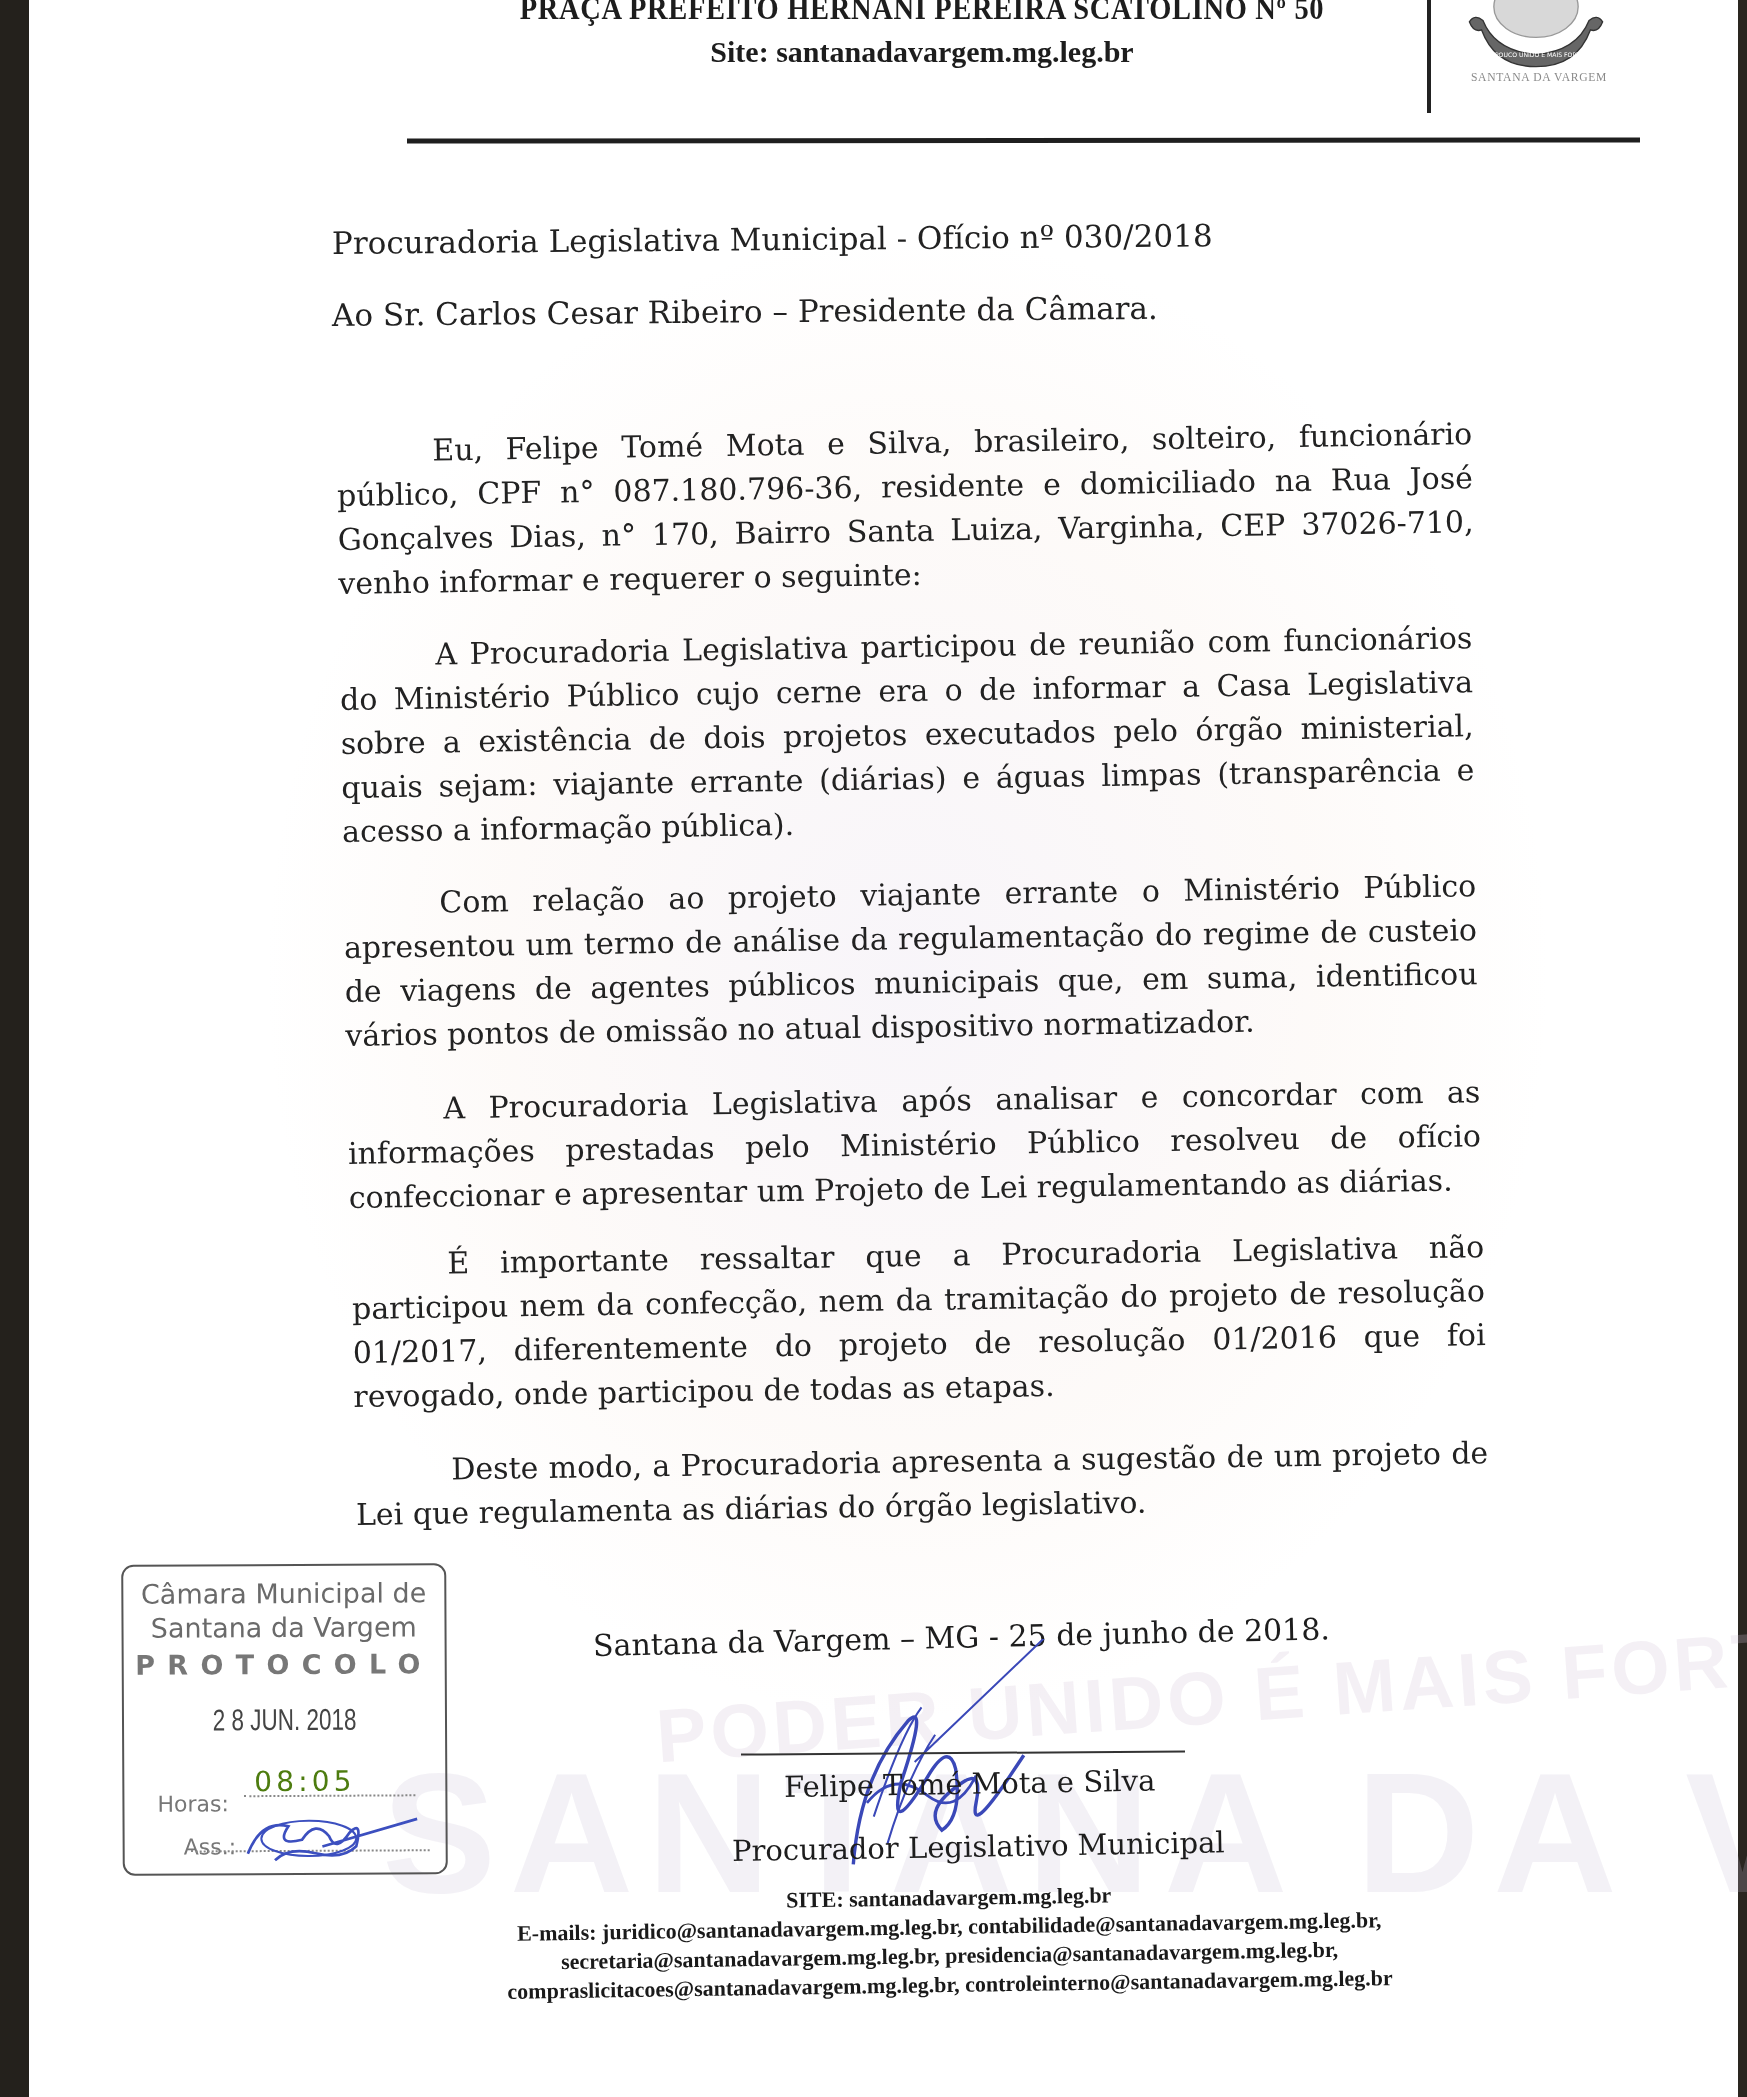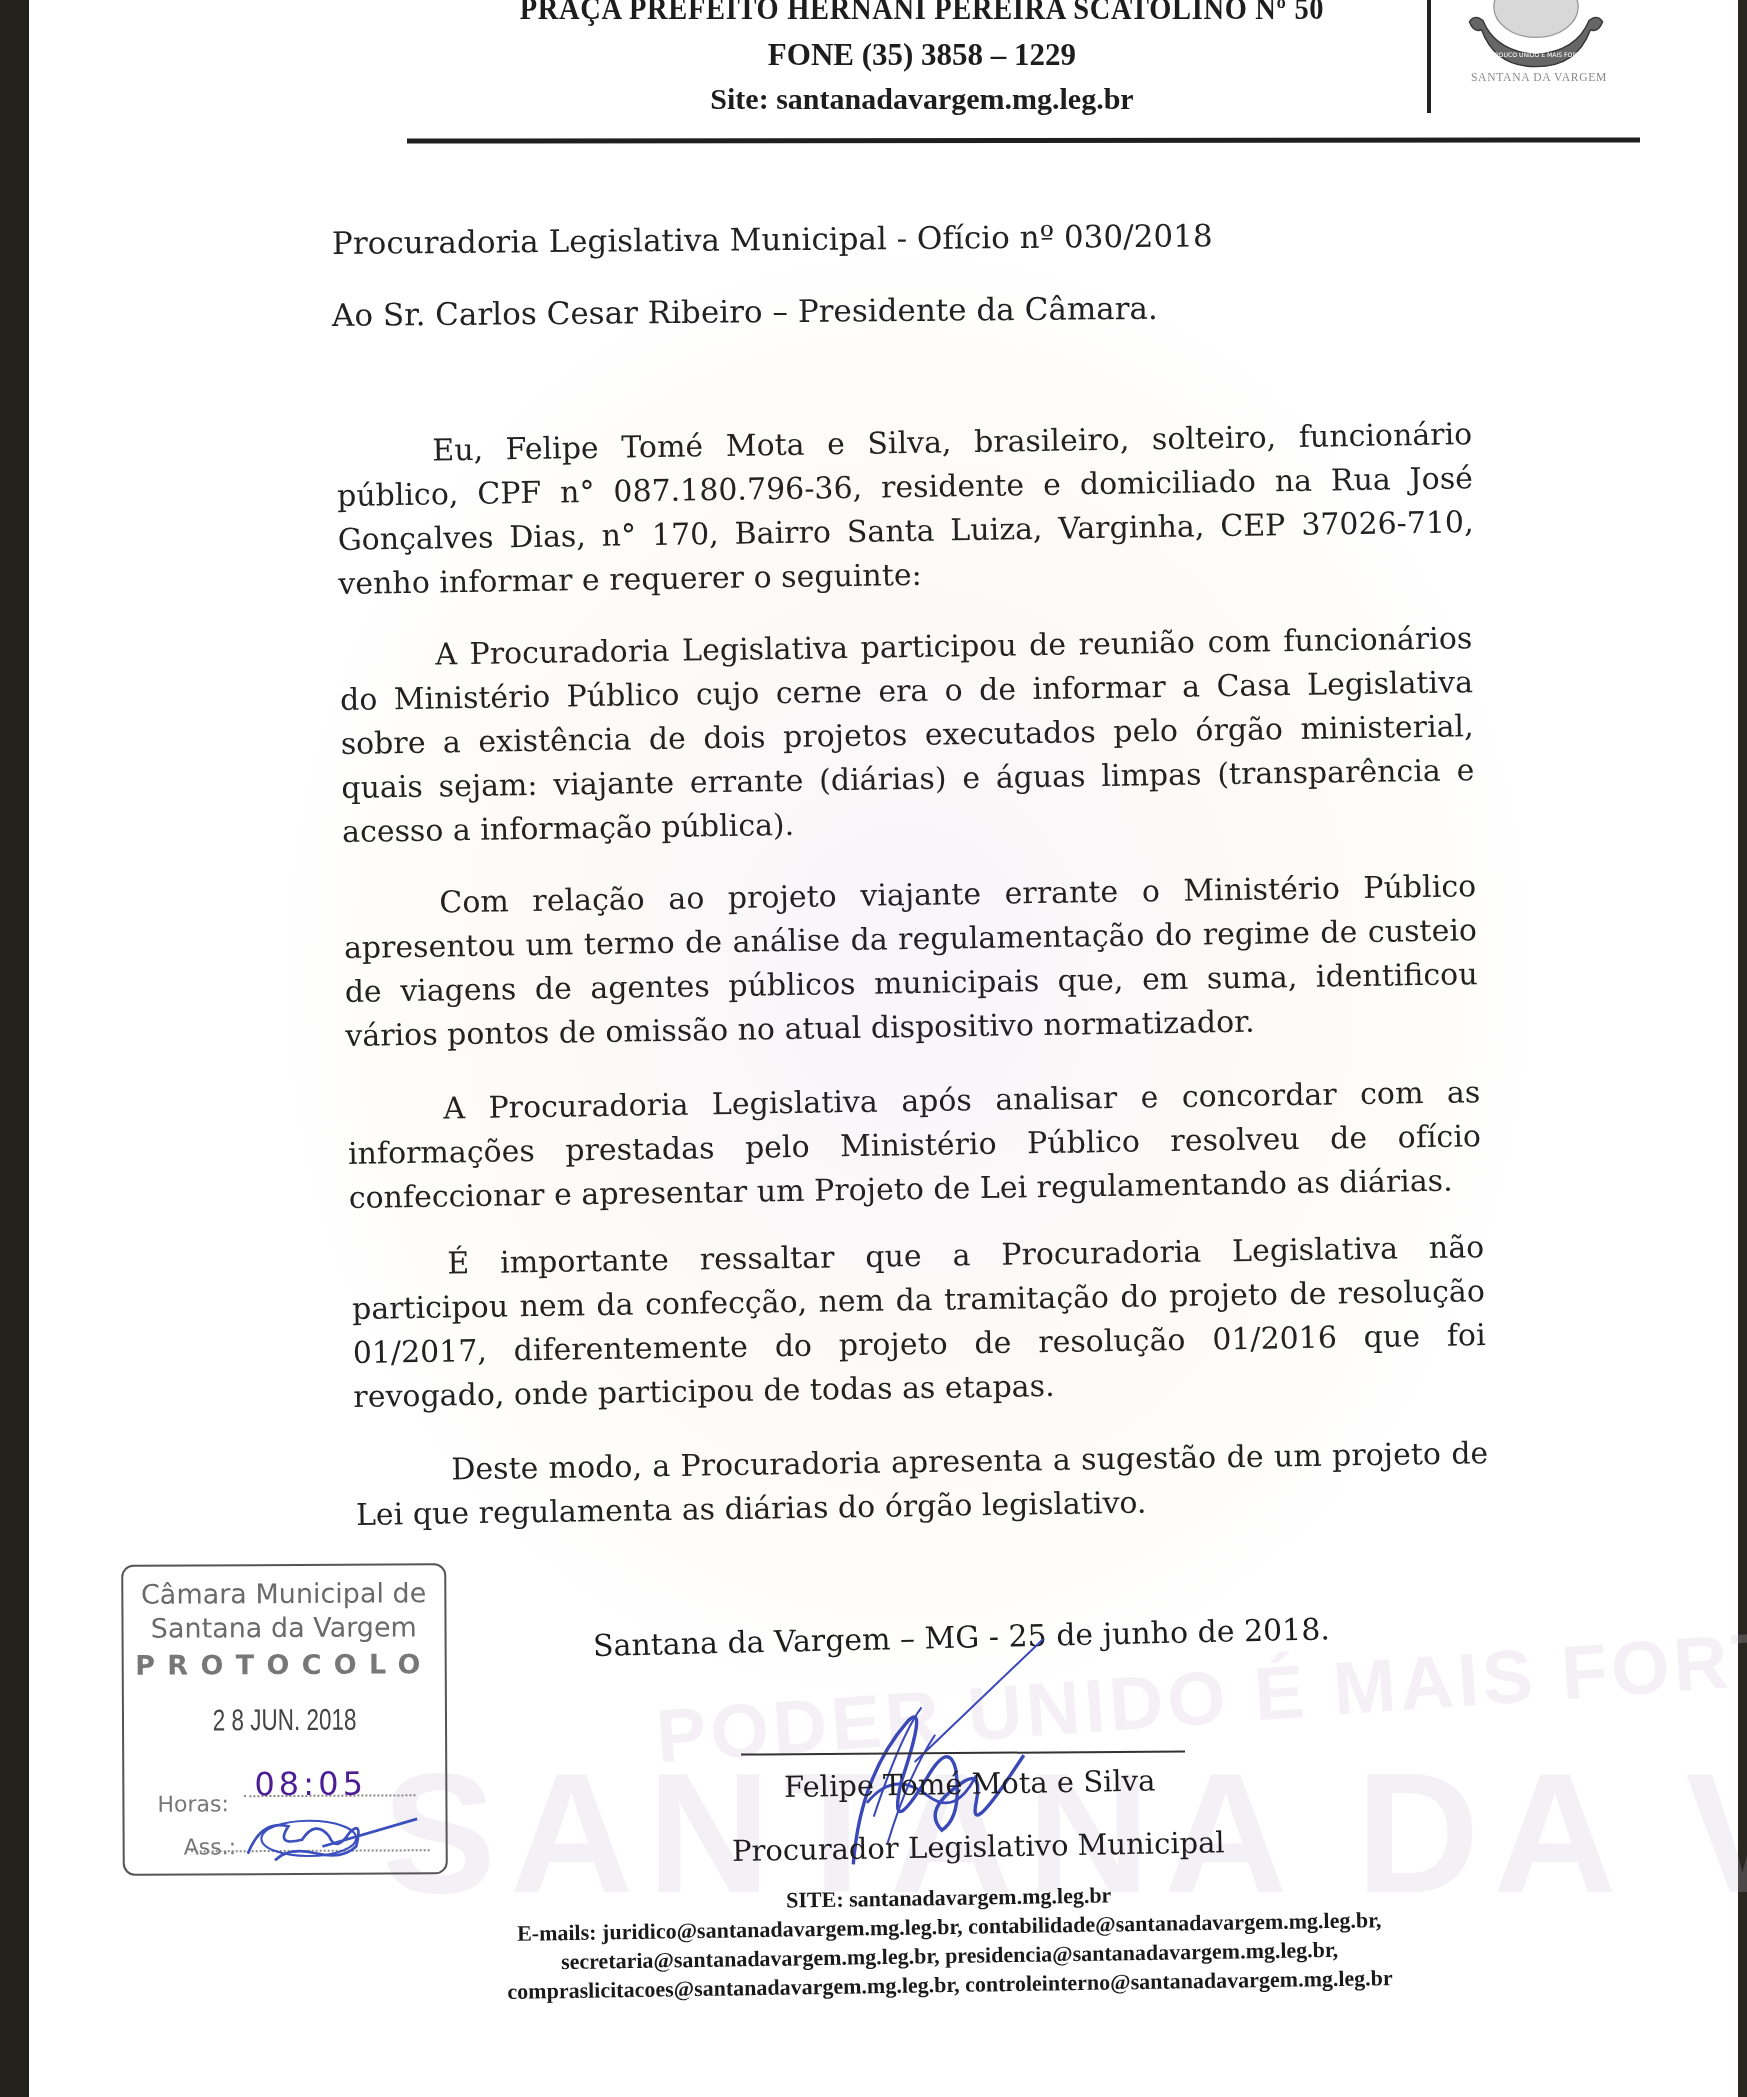--- a/index.html
+++ b/index.html
@@ -82,21 +82,21 @@
     border: 2.7px solid #555; border-radius: 12.3px;
     font-family: "DejaVu Sans", sans-serif; color: #6a6a6a;
     transform: rotate(-0.3deg);
   }
   .stamp-l1, .stamp-l2 { position: absolute; left: 6.8px; width: 307px; text-align: center; font-size: 27px; }
   .stamp-l1 { top: 12.3px; }
   .stamp-l2 { top: 46px; }
   .stamp-proto { position: absolute; left: 6.8px; top: 83px; width: 307px; text-align: center; font-size: 27px; font-weight: bold; letter-spacing: 12.3px; color: #777; }
   .stamp-date { position: absolute; left: 6.8px; top: 137px; width: 307px; text-align: center; font-family: "Liberation Sans", sans-serif; font-size: 30px; color: #444; transform: scaleX(0.75); }
   .stamp-horas { position: absolute; left: 33px; top: 225px; font-size: 22px; color: #777; }
-  .stamp-horas-val { position: absolute; left: 130px; top: 199px; font-family: "DejaVu Sans", sans-serif; font-size: 32px; color: #4c1d95; letter-spacing: 4.1px; }
+  .stamp-horas-val { position: absolute; left: 130px; top: 199px; font-family: "DejaVu Sans", sans-serif; font-size: 28px; color: #4d7c0f; letter-spacing: 4.1px; }
   .stamp-dots1 { position: absolute; left: 120px; top: 229px; width: 171px; border-bottom: 2.7px dotted #888; }
   .stamp-ass { position: absolute; left: 19px; top: 268px; font-size: 22px; color: #777; margin-left: 40px; }
   .stamp-dots2 { position: absolute; left: 66px; top: 284px; width: 239px; border-bottom: 2.7px dotted #888; }
   .stamp-sig { position: absolute; left: 109px; top: 240px; width: 191px; height: 61px; }
   
   .sig-date { position: absolute; left: 593px; top: 1625px; font-size: 30px; line-height: 41px; white-space: nowrap; transform: rotate(-1.3deg); transform-origin: left center; }
   .sig-scribble { position: absolute; left: 751px; top: 1639px; width: 341px; height: 246px; }
   .sig-rule { position: absolute; left: 741px; top: 1752px; width: 444px; height: 2px; background: #333; transform: rotate(-0.4deg); }
   .sig-name { position: absolute; left: 784px; top: 1770px; font-size: 29px; white-space: nowrap; transform: rotate(-1deg); transform-origin: left center; }
   .sig-title { position: absolute; left: 732px; top: 1834px; font-size: 29px; white-space: nowrap; transform: rotate(-1deg); transform-origin: left center; }
@@ -114,21 +114,20 @@
 
 <div class="left-edge"></div>
 <div class="right-edge"></div>
 
 <div class="wm-seal"></div>
 <div class="wm-motto">PODER UNIDO É MAIS FORTE</div>
 <div class="wm-text">SANTANA DA VARGEM</div>
 
 <div class="hdr-block">
   <div class="hdr-addr">PRAÇA PREFEITO HERNANI PEREIRA SCATOLINO Nº 50</div>
-  <div class="hdr-phone">FONE (35) 3858 – 1229</div>
   <div class="hdr-site">Site: santanadavargem.mg.leg.br</div>
 </div>
 <div class="hdr-vline"></div>
 <svg class="crest" viewBox="0 0 240 100">
   <ellipse cx="120" cy="10" rx="62" ry="45" fill="#d8d8d8" stroke="#999" stroke-width="2"></ellipse>
   <path d="M22 32 Q30 20 42 30 Q60 75 120 80 Q180 75 198 30 Q210 20 218 32 Q212 48 200 44 Q180 98 120 98 Q60 98 40 44 Q28 48 22 32 Z" fill="#666" stroke="#333" stroke-width="2"></path>
   <text x="120" y="84" text-anchor="middle" font-size="9" fill="#fff" font-family="DejaVu Sans, sans-serif">O POUCO UNIDO É MAIS FORTE</text>
 </svg>
 <div class="crest-label">SANTANA DA VARGEM</div>
 <div class="hdr-rule"></div>

